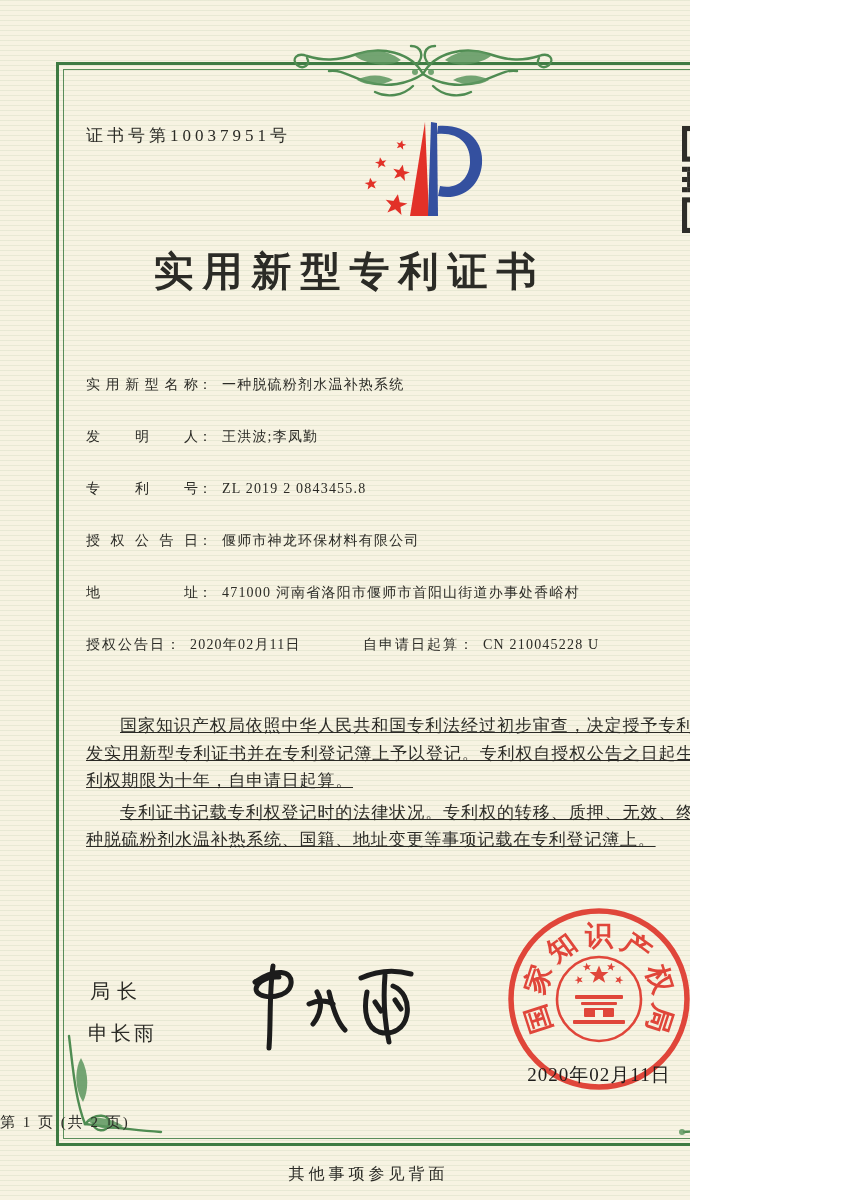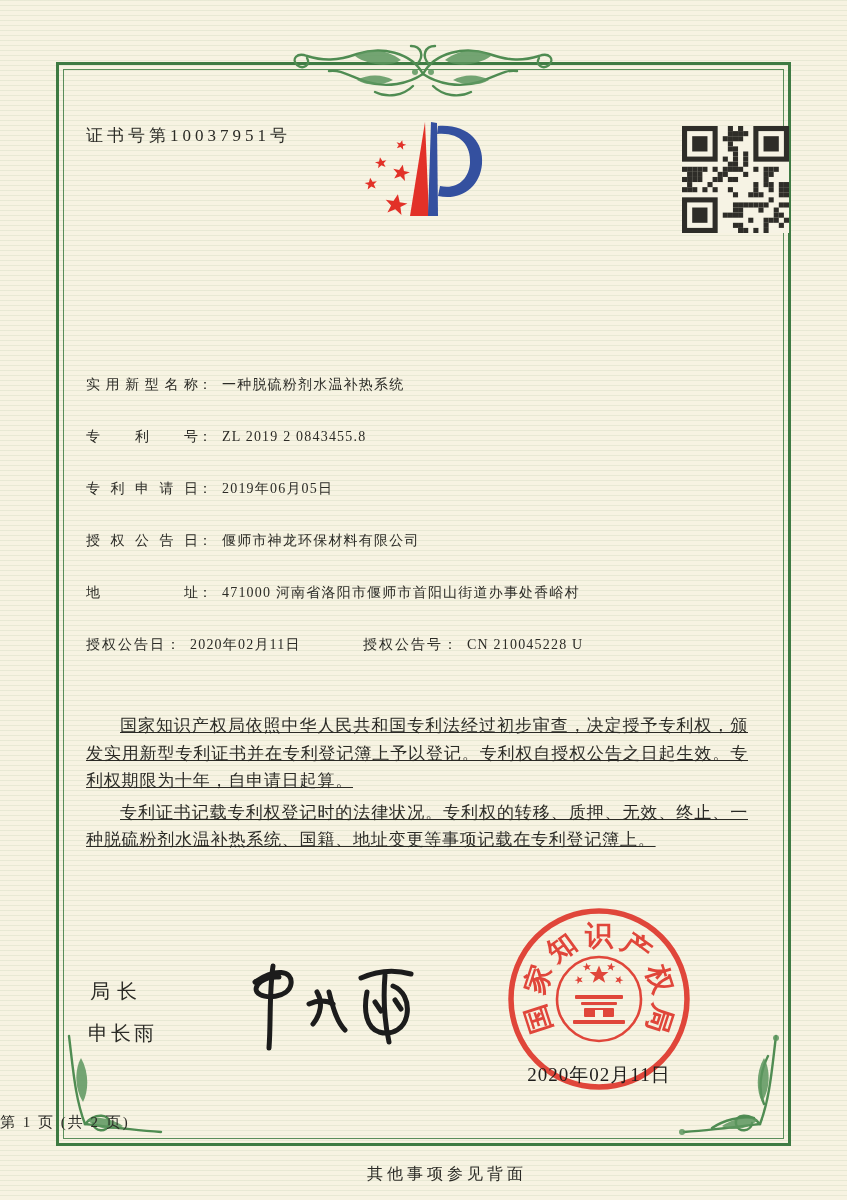--- a/index.html
+++ b/index.html
@@ -2,21 +2,21 @@
 <html><head>
 <meta charset="utf-8">
 <style>
   * { margin:0; padding:0; box-sizing:border-box; }
   html,body { width:847px; }
   body{
     font-family:"Liberation Serif","DejaVu Serif",serif;
     color:#2b2b26;
   }
   .page{
-    position:relative; width:847px; height:1200px; overflow:hidden;
+    position:relative; width:690px; height:1200px; overflow:hidden;
     background:
       repeating-linear-gradient(180deg,
         rgba(140,172,128,0.14) 0px, rgba(140,172,128,0.14) 1px,
         rgba(0,0,0,0) 1px, rgba(0,0,0,0) 5px),
       #f7f3e2;
   }
   
   .frame{
     position:absolute; left:56px; top:62px; width:735px; height:1084px;
     border:3px solid #3e7b43;
@@ -272,39 +272,40 @@
         <rect x="10" y="10" width="15" height="15"></rect>
         <rect x="70" y="0" width="35" height="35"></rect>
         <rect x="75" y="5" width="25" height="25" fill="#f6f3e4"></rect>
         <rect x="80" y="10" width="15" height="15"></rect>
         <rect x="0" y="70" width="35" height="35"></rect>
         <rect x="5" y="75" width="25" height="25" fill="#f6f3e4"></rect>
         <rect x="10" y="80" width="15" height="15"></rect>
       </g>
   </svg>
 
+  <div class="title">实用新型专利证书</div>
 
   <div class="fields">
     <div class="frow">
       <span class="flabel">实用新型名称</span><span class="fcolon">：</span><span class="fvalue">一种脱硫粉剂水温补热系统</span>
     </div>
     <div class="frow">
+      <span class="flabel">发明人</span><span class="fcolon">：</span><span class="fvalue">王洪波;李凤勤</span>
+    </div>
+    <div class="frow">
       <span class="flabel">专利号</span><span class="fcolon">：</span><span class="fvalue">ZL 2019 2 0843455.8</span>
     </div>
     <div class="frow">
-      <span class="flabel">专利申请日</span><span class="fcolon">：</span><span class="fvalue">2019年06月05日</span>
-    </div>
-    <div class="frow">
       <span class="flabel">授权公告日</span><span class="fcolon">：</span><span class="fvalue">偃师市神龙环保材料有限公司</span>
     </div>
     <div class="frow">
       <span class="flabel">地址</span><span class="fcolon">：</span><span class="fvalue">471000 河南省洛阳市偃师市首阳山街道办事处香峪村</span>
     </div>
     <div class="frow">
-      <span class="grant-pair1"><span class="flabel-plain">授权公告日</span><span class="fcolon">：</span><span class="fvalue">2020年02月11日</span></span><span><span class="flabel-plain">授权公告号</span><span class="fcolon">：</span><span class="fvalue">CN 210045228 U</span></span>
+      <span class="grant-pair1"><span class="flabel-plain">授权公告日</span><span class="fcolon">：</span><span class="fvalue">2020年02月11日</span></span><span><span class="flabel-plain">自申请日起算</span><span class="fcolon">：</span><span class="fvalue">CN 210045228 U</span></span>
     </div>
   </div>
 
   <div class="paragraphs">
     <p>国家知识产权局依照中华人民共和国专利法经过初步审查，决定授予专利权，颁发实用新型专利证书并在专利登记簿上予以登记。专利权自授权公告之日起生效。专利权期限为十年，自申请日起算。</p>
     <p>专利证书记载专利权登记时的法律状况。专利权的转移、质押、无效、终止、一种脱硫粉剂水温补热系统、国籍、地址变更等事项记载在专利登记簿上。</p>
   </div>
 
   <div class="signer-title">局长</div>
   <div class="signer-name">申长雨</div>

